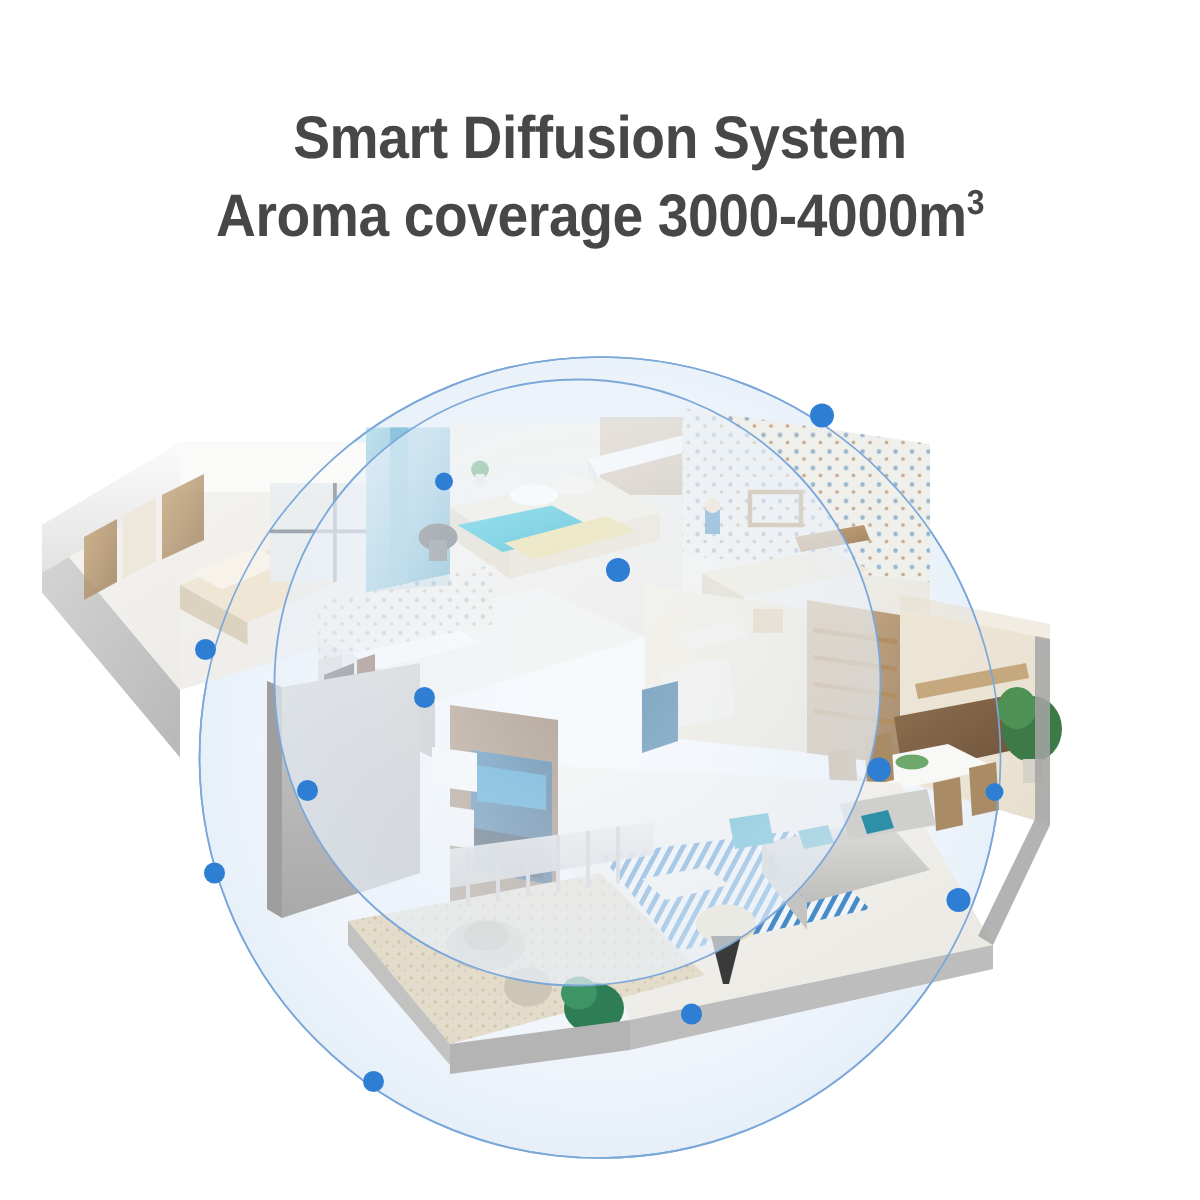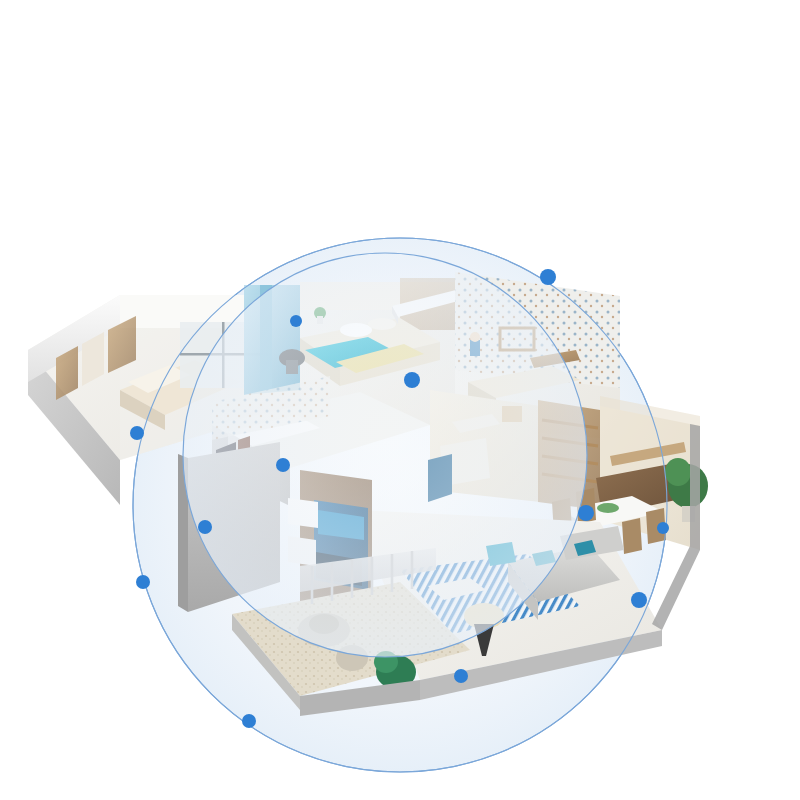--- a/index.html
+++ b/index.html
@@ -68,20 +68,26 @@
   
   .dot-hit {
     cursor: pointer;
   }
 </style>
 </head>
 <body style="background: rgb(255, 255, 255);">
 
 <div id="stage" style="background: rgb(255, 255, 255);">
 
+  <div class="title-block">
+    <span class="title-line line1" style="color: rgb(71, 71, 71);">Smart Diffusion System</span>
+    <span class="title-line line2" style="color: rgb(71, 71, 71);">
+      <span>Aroma coverage 3000-4000m</span><span class="sup">3</span>
+    </span>
+  </div>
 
   <div class="illus">
     <svg viewBox="0 0 800 590" xmlns="http://www.w3.org/2000/svg">
       <defs>
 
         <radialGradient id="ringFillOuter" cx="50%" cy="48%" r="52%">
           <stop offset="0%" stop-color="#F4F8FC" stop-opacity="0.55"></stop>
           <stop offset="72%" stop-color="#EDF3FA" stop-opacity="0.80"></stop>
           <stop offset="100%" stop-color="#E4EEF8" stop-opacity="0.92"></stop>
         </radialGradient>

